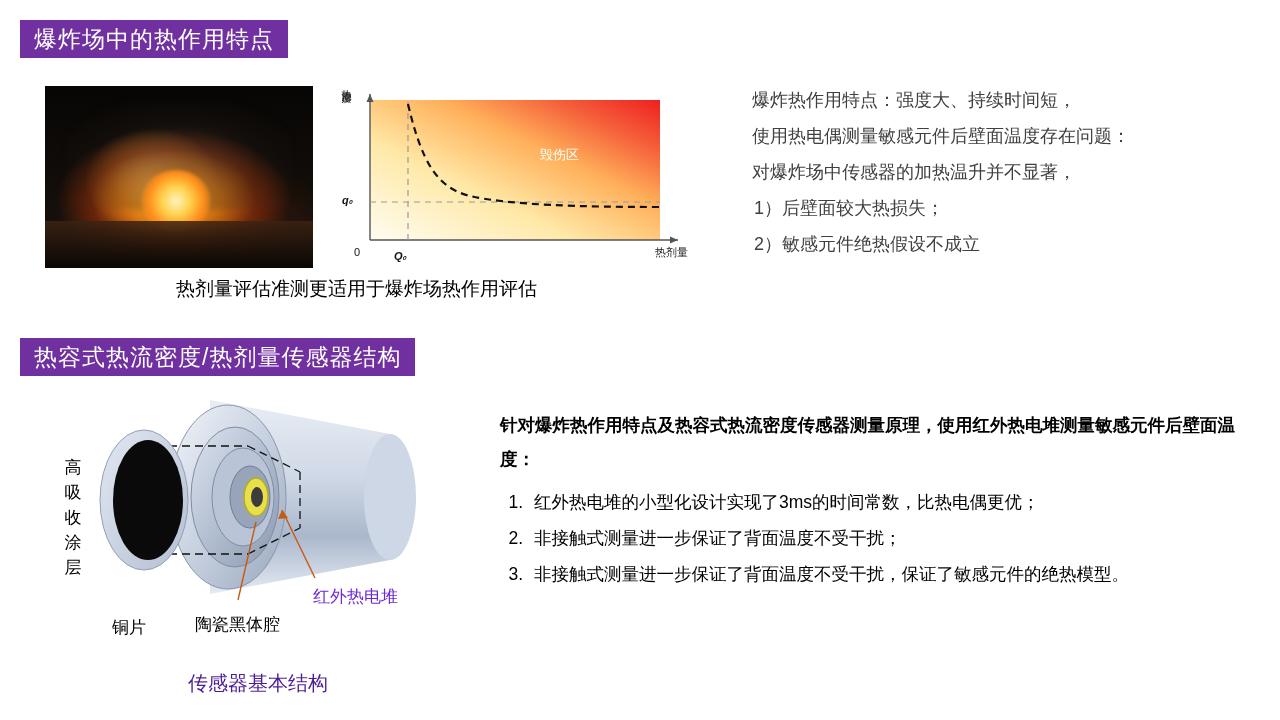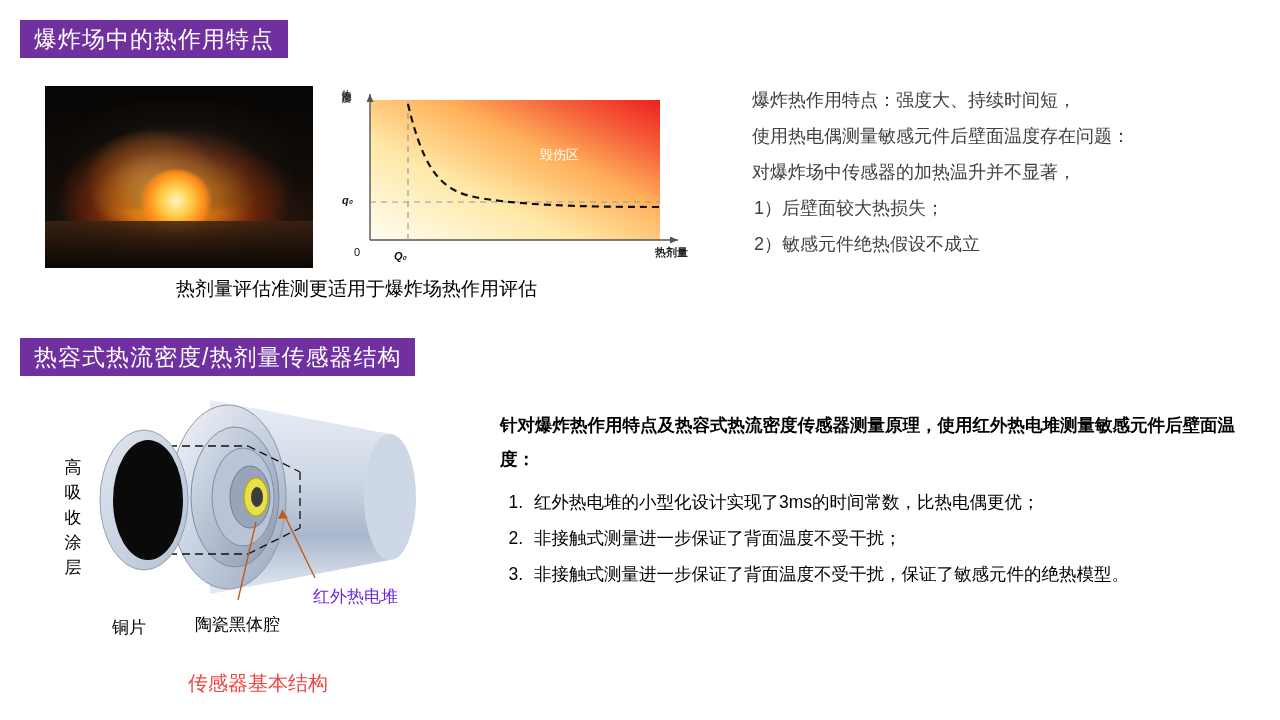--- a/index.html
+++ b/index.html
@@ -110,21 +110,21 @@
     writing-mode: vertical-rl;
     letter-spacing: 1px;
     color: #222;
   }
   #chart .axis-label-x {
     position: absolute;
     right: 2px;
     bottom: 10px;
     font-size: 11px;
     color: #222;
-    font-weight: bold;
+    font-weight: normal;
   }
   #chart .zone-label {
     position: absolute;
     left: 210px;
     top: 68px;
     font-size: 13px;
     color: #ffffff;
   }
   #chart .tick {
     position: absolute;
@@ -195,21 +195,21 @@
     left: 313px;
     top: 585px;
     color: #6d28d9;
     font-family: Liberation Serif, serif;
   }
   #caption2 {
     position: absolute;
     left: 188px;
     top: 670px;
     font-size: 20px;
-    color: #ef4444;
+    color: #4c1d95;
   }
 
   
   #bottom-text {
     position: absolute;
     left: 500px;
     top: 408px;
     width: 760px;
     font-size: 17.5px;
     color: #000;

